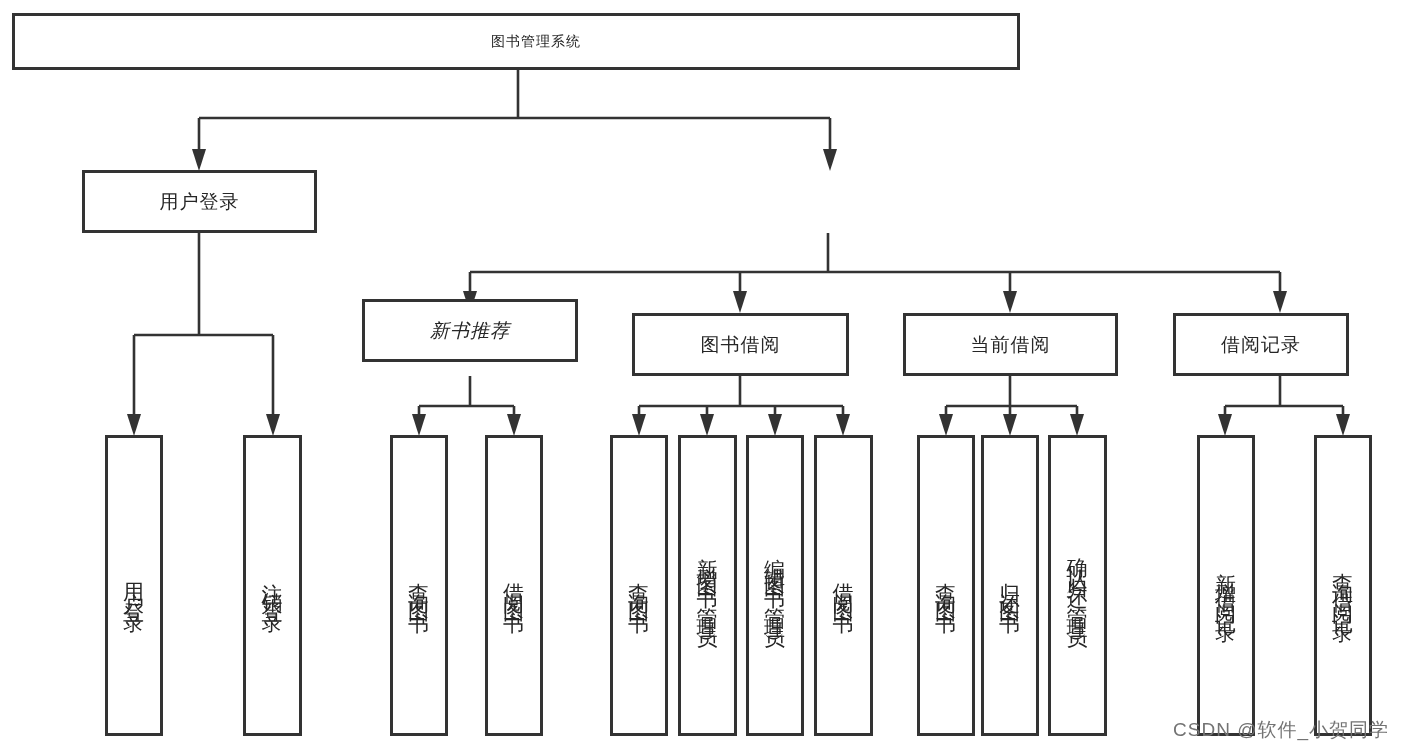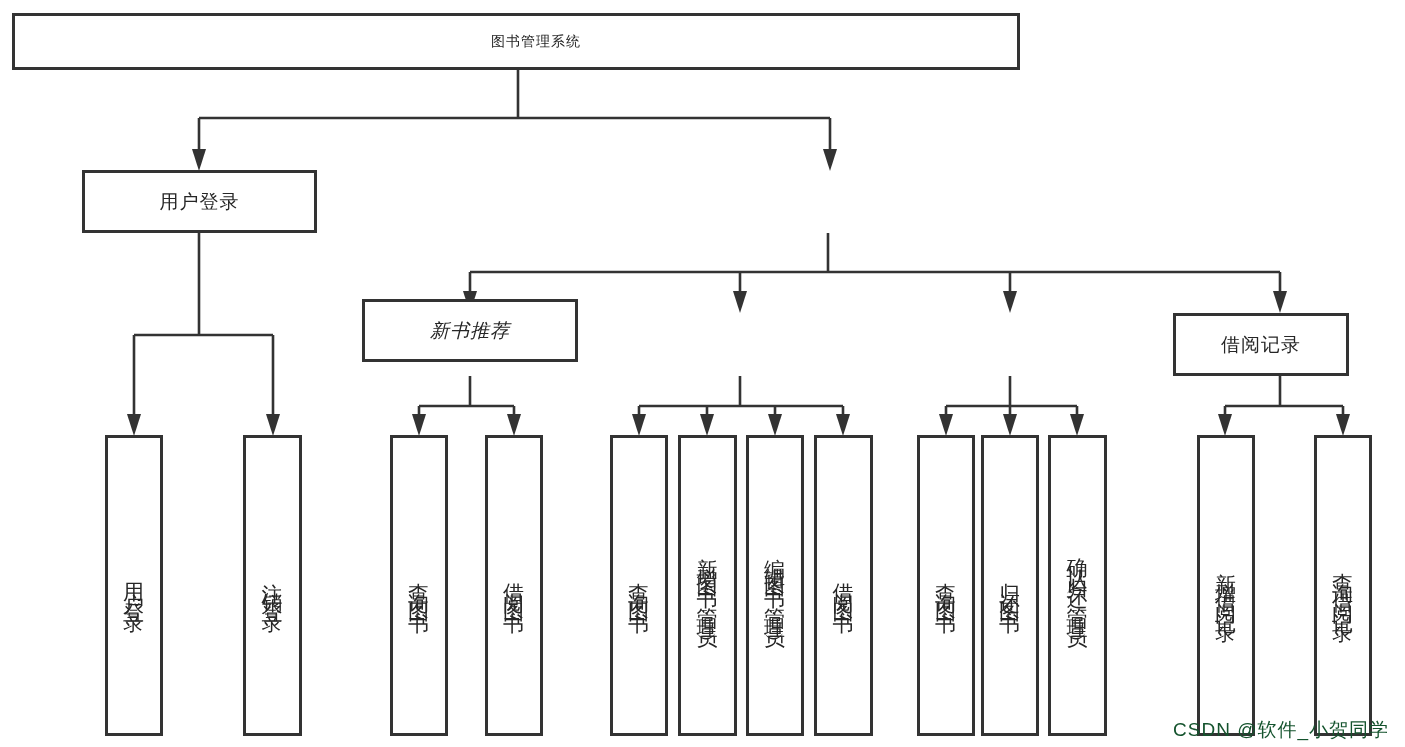--- a/index.html
+++ b/index.html
@@ -36,21 +36,21 @@
     font-size: 21px;
     letter-spacing: 10px;
     line-height: 1;
     text-align: center;
   }
   .watermark {
     position: absolute;
     right: 16px;
     bottom: 4px;
     font-size: 19px;
-    color: #14532d;
+    color: #737373;
     letter-spacing: 1px;
     z-index: 3;
     white-space: nowrap;
   }
 </style>
 </head>
 <body>
 
 <div class="stage">
 
@@ -95,20 +95,22 @@
       <polygon points="1218,414 1232,414 1225,436"></polygon>
       <polygon points="1336,414 1350,414 1343,436"></polygon>
     </g>
   </svg>
 
   <div class="box h-box root-box" style="left:12px; top:13px; width:1008px; height:57px;">图书管理系统</div>
 
   <div class="box h-box" style="left:82px; top:170px; width:235px; height:63px;">用户登录</div>
 
   <div class="box h-box" style="left:362px; top:299px; width:216px; height:63px;font-style:italic;">新书推荐</div>
+  <div class="box h-box" style="left:632px; top:313px; width:217px; height:63px;">图书借阅</div>
+  <div class="box h-box" style="left:903px; top:313px; width:215px; height:63px;">当前借阅</div>
   <div class="box h-box" style="left:1173px; top:313px; width:176px; height:63px;">借阅记录</div>
 
   <div class="box v-box" style="left:105px; top:435px; width:58px; height:301px;">用户登录</div>
   <div class="box v-box" style="left:243px; top:435px; width:59px; height:301px;">注销登录</div>
 
   <div class="box v-box" style="left:390px; top:435px; width:58px; height:301px;">查询图书</div>
   <div class="box v-box" style="left:485px; top:435px; width:58px; height:301px;">借阅图书</div>
 
   <div class="box v-box" style="left:610px; top:435px; width:58px; height:301px;">查询图书</div>
   <div class="box v-box" style="left:678px; top:435px; width:59px; height:301px;">新增图书（管理员）</div>

